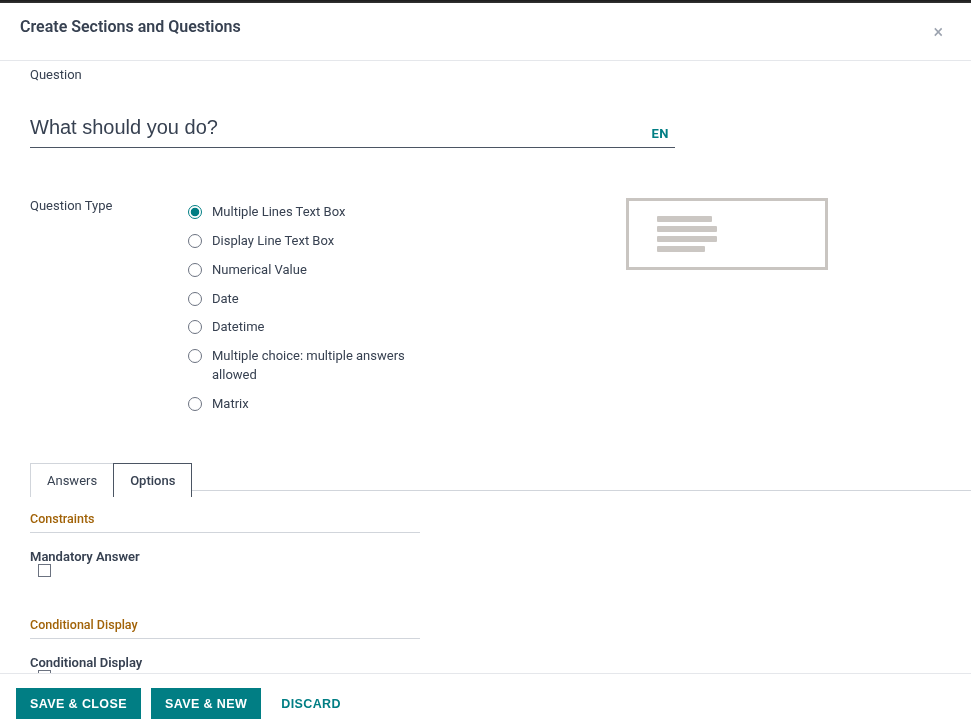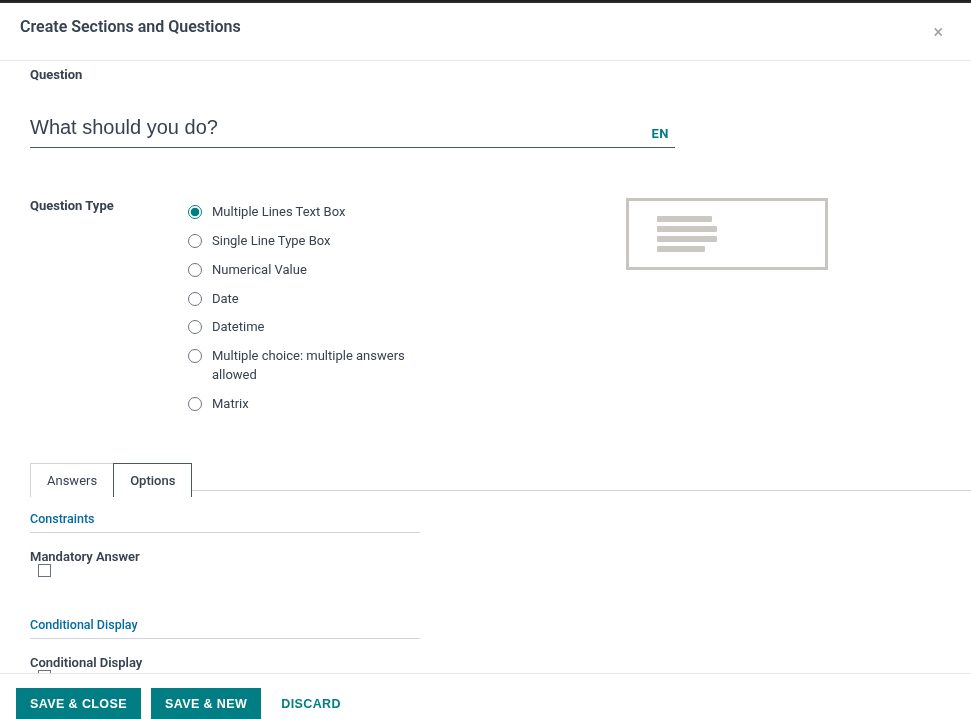--- a/index.html
+++ b/index.html
@@ -26,21 +26,21 @@
 
   .modal-body-wrap {
     border-top:1px solid #e5e7eb;
     border-bottom:1px solid #e5e7eb;
     height: 614px;
     overflow-y: scroll;
     position:relative;
   }
   .modal-body { padding: 6px 20px 40px 30px; }
 
-  .field-label { font-size:13px; font-weight:700; color:#374151; }
+  .field-label { font-size:13px; font-weight:400; color:#374151; }
 
   .question-header { margin-top:0; margin-bottom:30px; }
 
   .question-row {
     display:flex; align-items:flex-end; gap:8px;
     width: 645px;
     border-bottom:1px solid #4b5563;
     padding-bottom:4px;
     margin-bottom: 50px;
   }
@@ -103,21 +103,21 @@
     font-weight:500;
     background:#fff;
     z-index:2;
   }
   .tab.active::after{
     content:""; position:absolute; left:0; right:0; bottom:-1px; height:2px; background:#fff;
   }
 
   .pane { padding-top:20px; }
 
-  .section-title { font-size:12.5px; color:#0369a1; font-weight:500; margin-bottom:6px; }
+  .section-title { font-size:12.5px; color:#a16207; font-weight:500; margin-bottom:6px; }
   .section-line { border-top:1px solid #d1d5db; margin-bottom:16px; width:390px; }
 
   .field-row { display:flex; align-items:flex-start; margin-bottom:40px;flex-direction:column; }
   .field-row .flabel { width:150px; font-weight:600; font-size:13px; color:#374151; }
   .checkbox {
     width:13px; height:13px; border:1px solid #6b7280; background:#fff; cursor:pointer;
     margin-left:8px;
   }
 
   .modal-footer {
@@ -165,21 +165,21 @@
     <div class="type-grid">
       <div class="type-left field-label">Question Type</div>
       <div class="type-middle">
         <div class="radio-list" id="radio-list">
             <div class="radio-item selected">
               <div class="radio-circle"></div>
               <div class="radio-label">Multiple Lines Text Box</div>
             </div>
             <div class="radio-item">
               <div class="radio-circle"></div>
-              <div class="radio-label">Single Line Type Box</div>
+              <div class="radio-label">Display Line Text Box</div>
             </div>
             <div class="radio-item">
               <div class="radio-circle"></div>
               <div class="radio-label">Numerical Value</div>
             </div>
             <div class="radio-item">
               <div class="radio-circle"></div>
               <div class="radio-label">Date</div>
             </div>
             <div class="radio-item">

